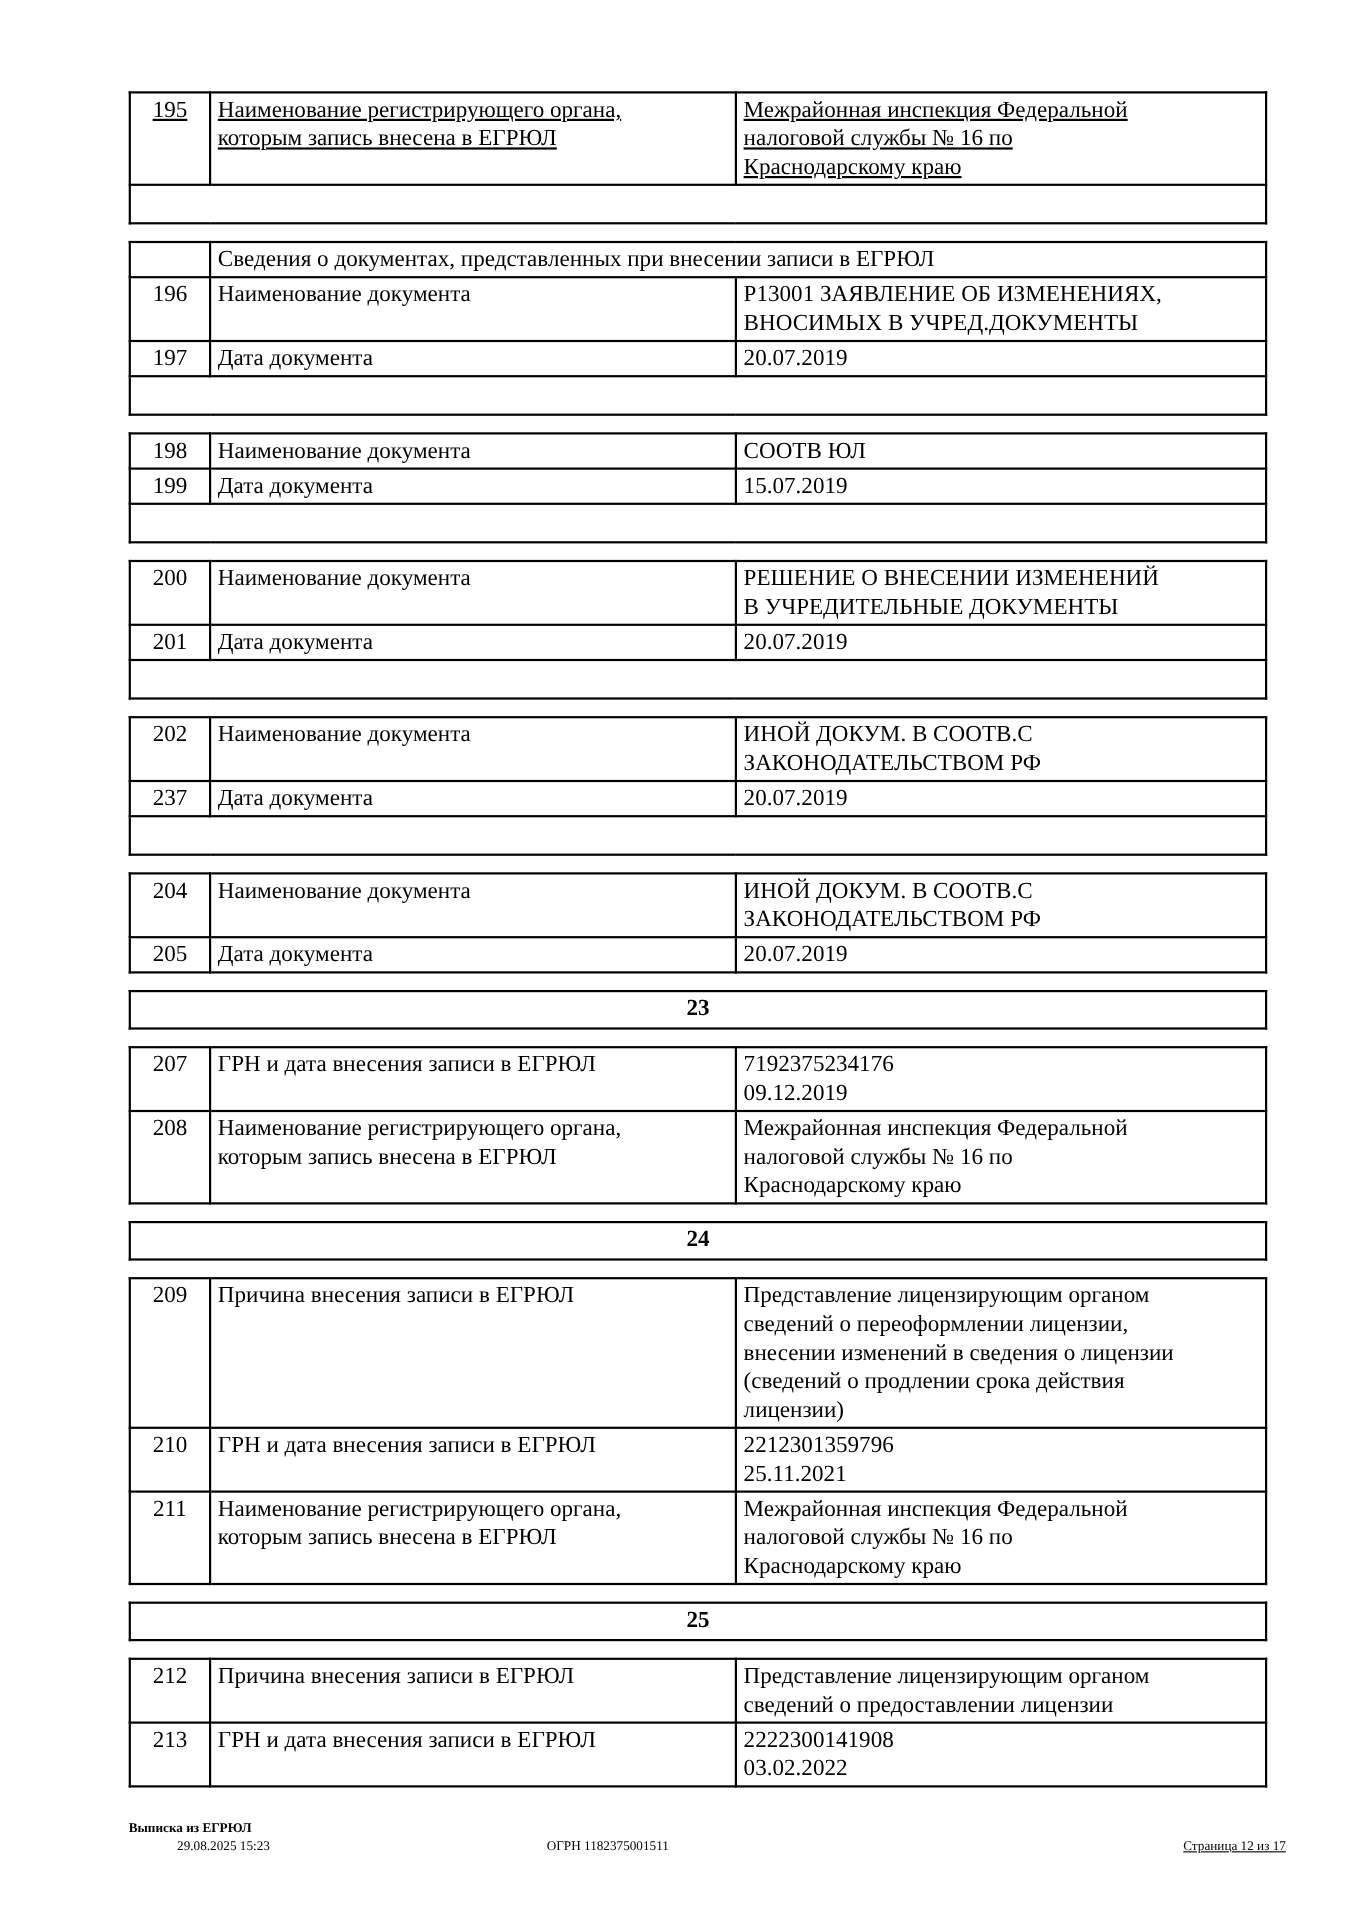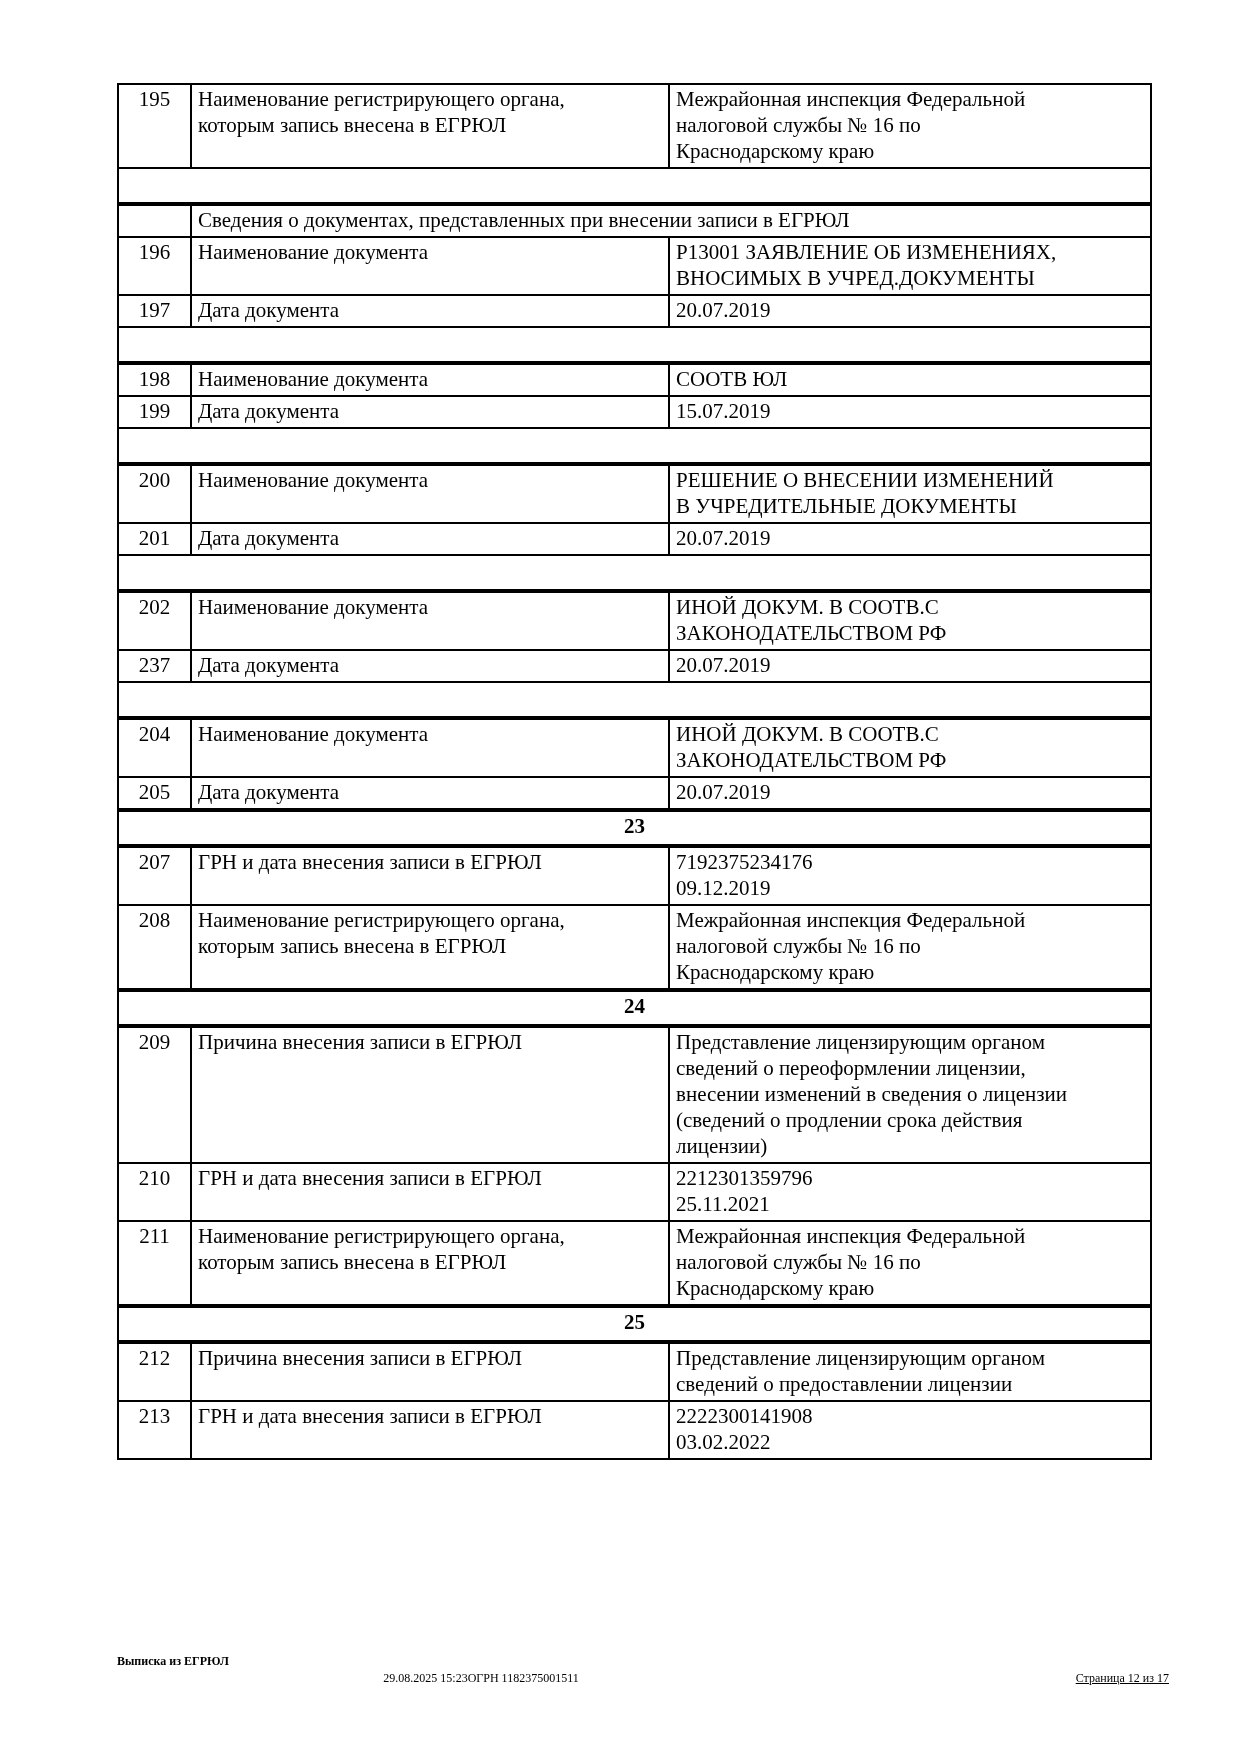--- a/index.html
+++ b/index.html
@@ -17,24 +17,25 @@
   .doc {
     position: absolute;
     left: 117px;
     top: 83px;
     width: 1035px;
   }
   table.block {
     border-collapse: collapse;
     width: 1035px;
     table-layout: fixed;
-    margin-top: 0;
+    margin-top: 15px;
   }
   table.block:first-child {
     margin-top: 0;
+    text-decoration: underline;
   }
   table.block td {
     border: 2px solid #000;
     padding: 1px 6px 3px 6px;
     font-size: 21px;
     line-height: 26px;
     vertical-align: top;
     white-space: pre-line;
     overflow: hidden;
   }
@@ -64,21 +65,21 @@
   .footer-title {
     font-weight: bold;
   }
   .footer-line2 {
     display: flex;
     width: 100%;
   }
   .footer-line2 > span {
     flex: 1 1 0;
   }
-  .footer-datetime { text-align: right; }
+  .footer-datetime { text-align: left; margin-left: 44px; }
   .footer-ogrn { text-align: left; }
   .footer-page { text-align: right; text-decoration: underline; }
 </style>
 </head>
 <body>
 
 <div class="doc">
 
   <table class="block">
     <colgroup>

